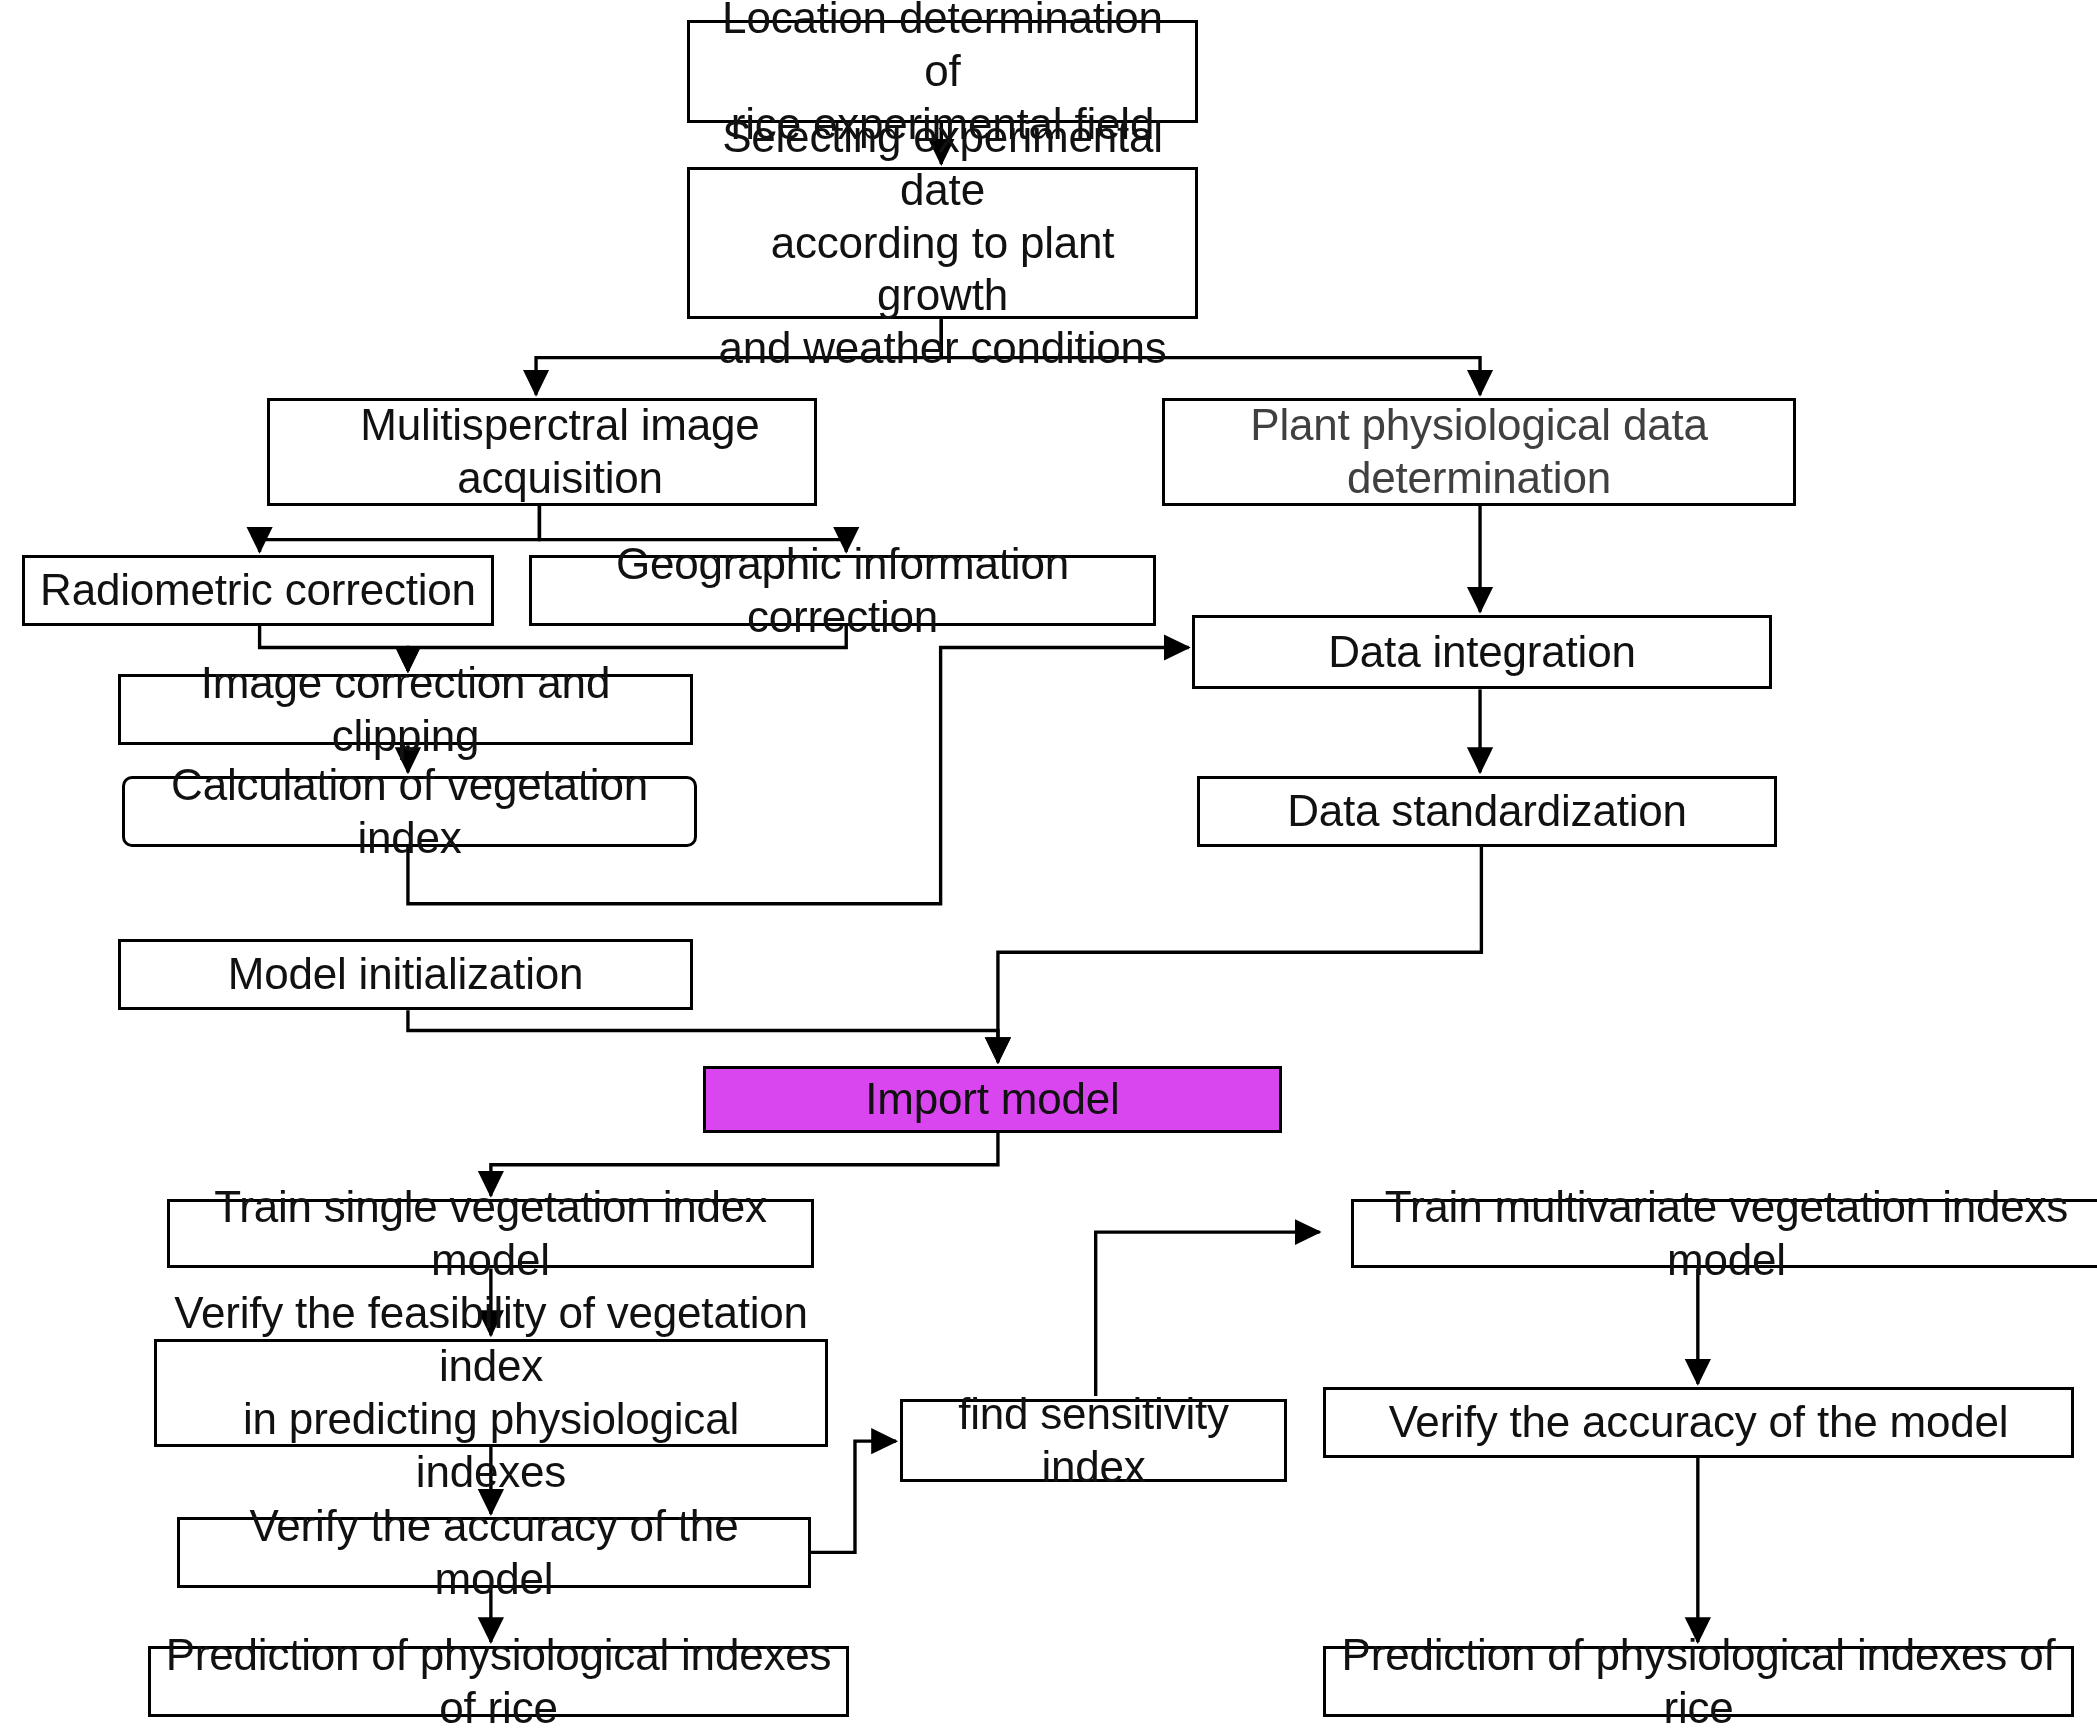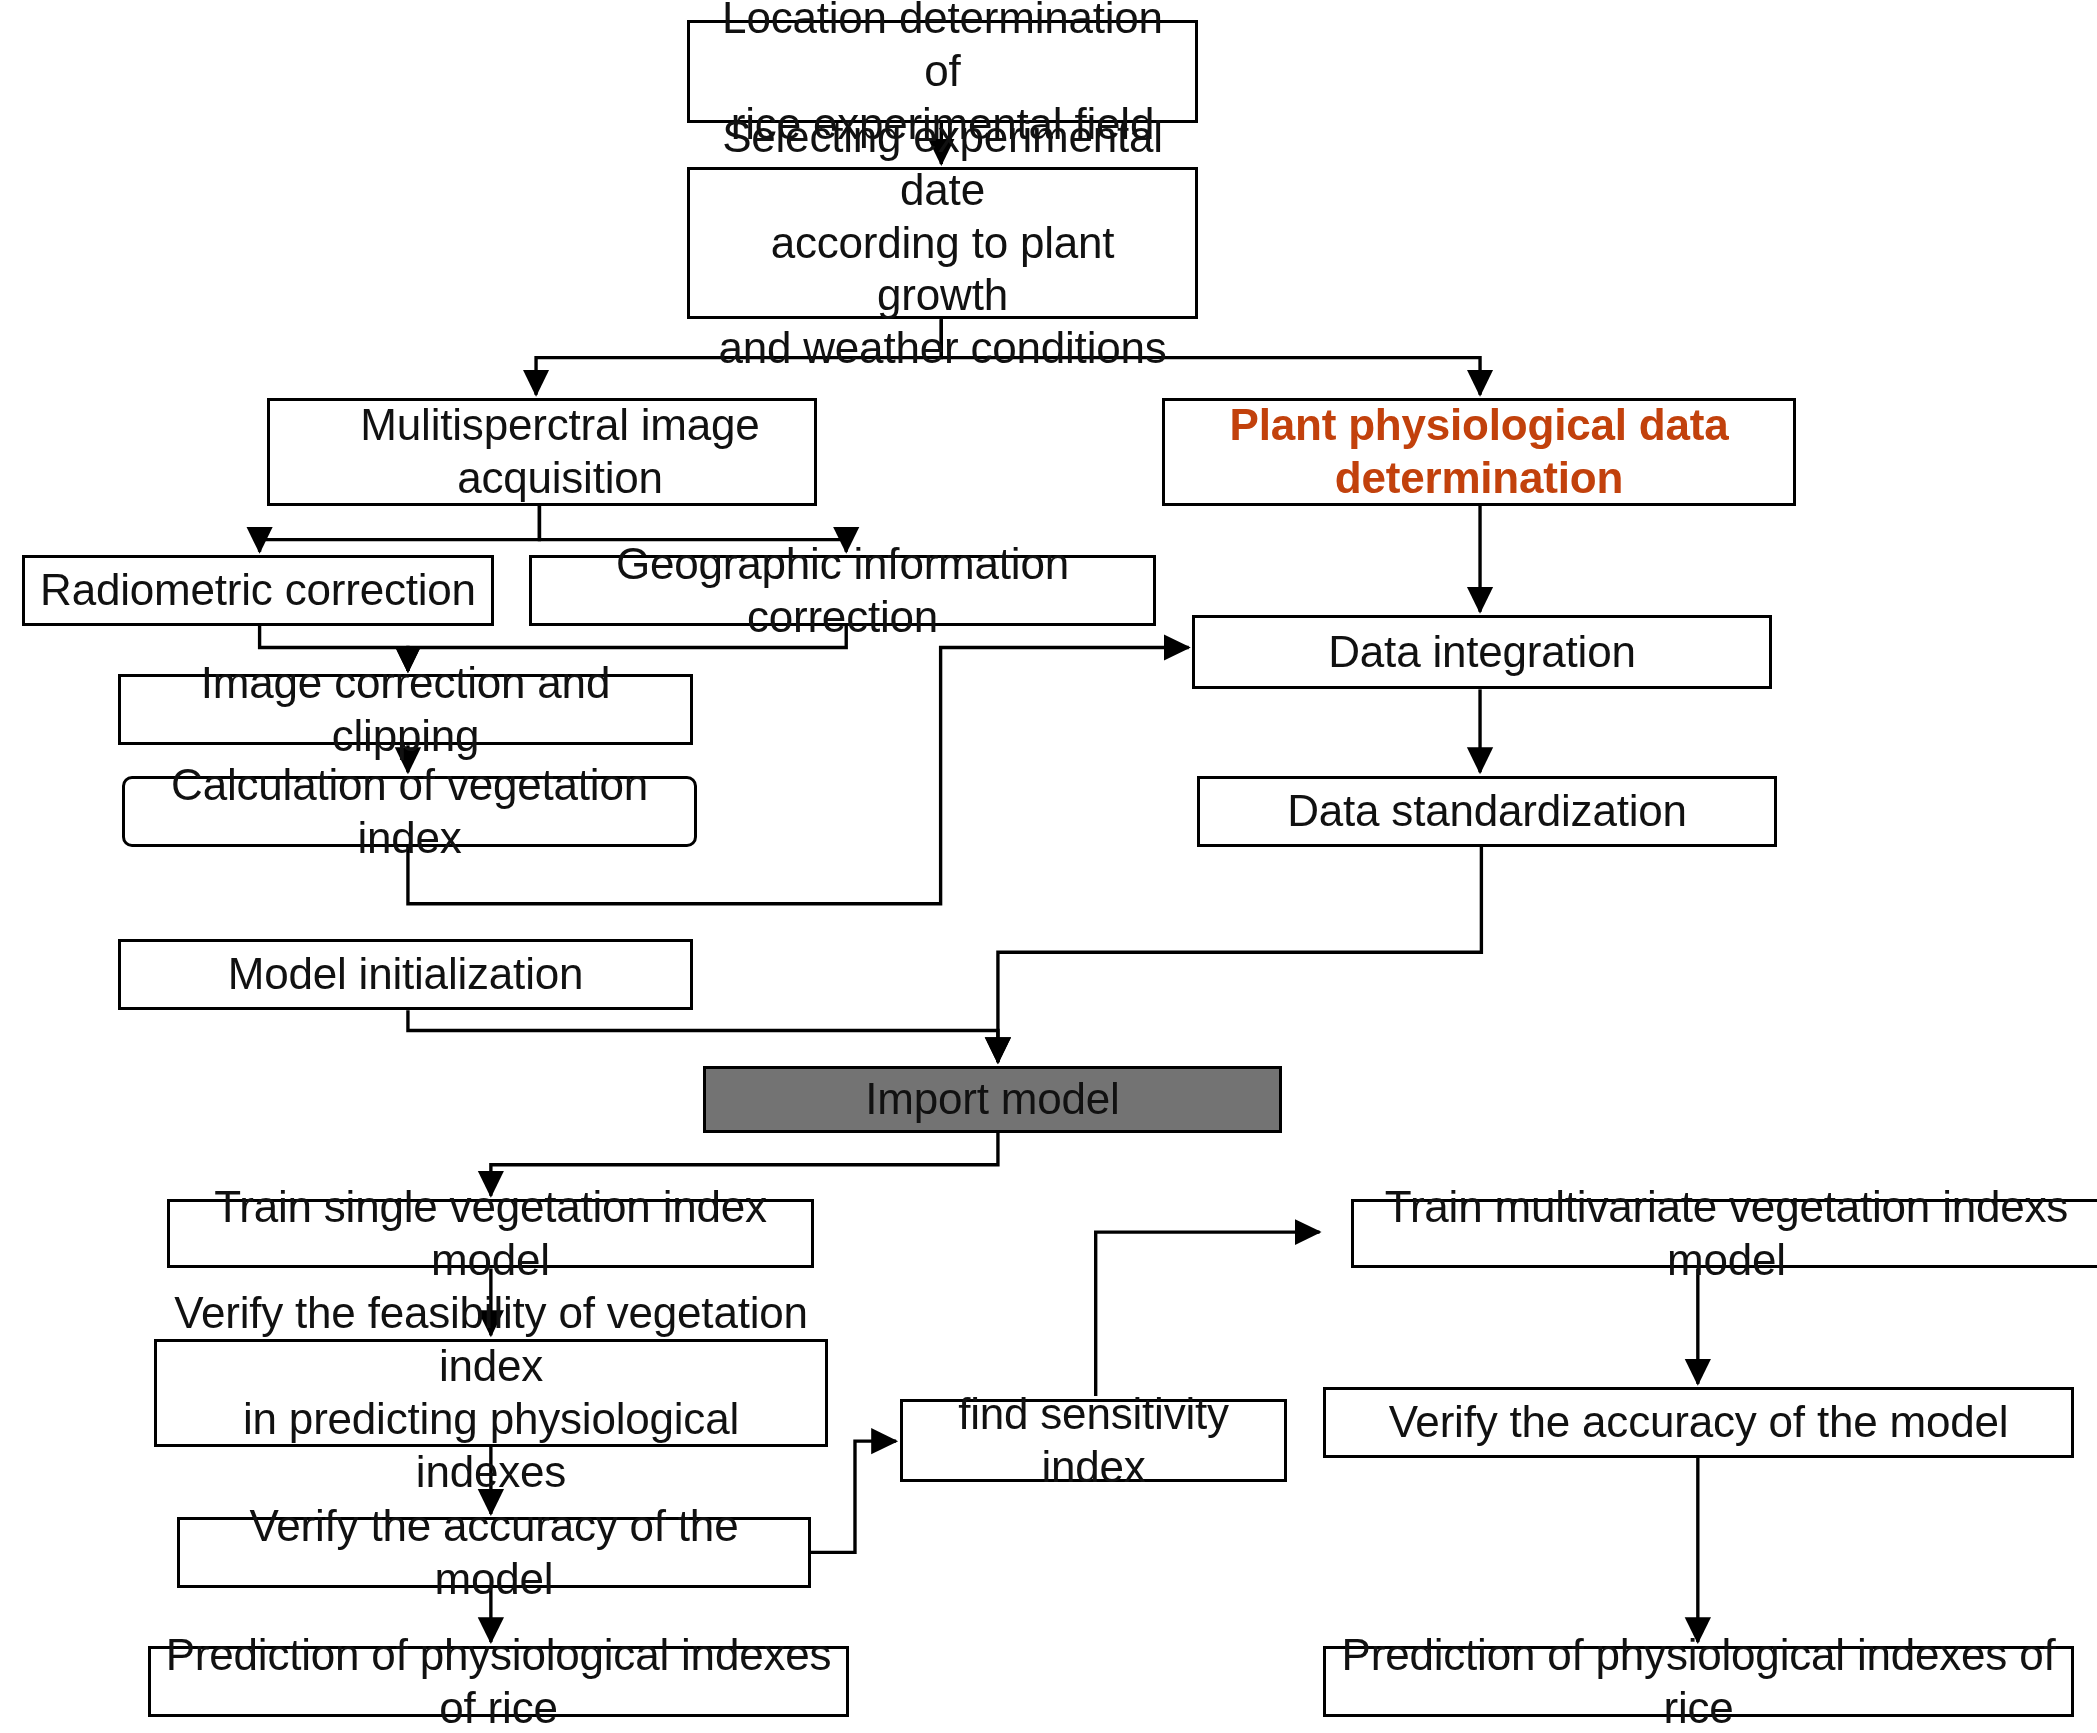--- a/index.html
+++ b/index.html
@@ -85,21 +85,21 @@
       <div class="node" style="left: 687px; top: 167px; width: 511px; height: 152px; border-color: rgb(0, 0, 0); background: rgb(255, 255, 255);">
         <span class="label" style="color: rgb(17, 17, 17);">Selecting experimental date
 according to plant growth
 and weather conditions</span>
       </div>
       <div class="node" style="left: 267px; top: 398px; width: 550px; height: 108px; border-color: rgb(0, 0, 0); background: rgb(255, 255, 255); padding-left: 36px;">
         <span class="label" style="color: rgb(17, 17, 17);">Mulitisperctral image
 acquisition</span>
       </div>
       <div class="node" style="left: 1162px; top: 398px; width: 634px; height: 108px; border-color: rgb(0, 0, 0); background: rgb(255, 255, 255);">
-        <span class="label" style="color: #c2410c; font-weight: bold;">Plant physiological data
+        <span class="label" style="color: #404040;">Plant physiological data
 determination</span>
       </div>
       <div class="node" style="left: 22px; top: 555px; width: 472px; height: 71px; border-color: rgb(0, 0, 0); background: rgb(255, 255, 255);">
         <span class="label" style="color: rgb(17, 17, 17); text-align: center;">Radiometric correction</span>
       </div>
       <div class="node" style="left: 529px; top: 555px; width: 627px; height: 71px; border-color: rgb(0, 0, 0); background: rgb(255, 255, 255);">
         <span class="label" style="color: rgb(17, 17, 17);">Geographic information correction</span>
       </div>
       <div class="node" style="left: 1192px; top: 615px; width: 580px; height: 74px; border-color: rgb(0, 0, 0); background: rgb(255, 255, 255); justify-content: center;">
         <span class="label" style="color: rgb(17, 17, 17);">Data integration</span>
@@ -109,21 +109,21 @@
       </div>
       <div class="node" style="left: 1197px; top: 776px; width: 580px; height: 71px; border-color: rgb(0, 0, 0); background: rgb(255, 255, 255);">
         <span class="label" style="color: rgb(17, 17, 17);">Data standardization</span>
       </div>
       <div class="node" style="left: 122px; top: 776px; width: 575px; height: 71px; border-color: rgb(0, 0, 0); background: rgb(255, 255, 255); border-radius: 10px;">
         <span class="label" style="color: rgb(17, 17, 17);">Calculation of vegetation index</span>
       </div>
       <div class="node" style="left: 118px; top: 939px; width: 575px; height: 71px; border-color: rgb(0, 0, 0); background: rgb(255, 255, 255);">
         <span class="label" style="color: rgb(17, 17, 17);">Model initialization</span>
       </div>
-      <div class="node" style="left: 703px; top: 1066px; width: 579px; height: 67px; border-color: rgb(0, 0, 0); background: #737373;">
+      <div class="node" style="left: 703px; top: 1066px; width: 579px; height: 67px; border-color: rgb(0, 0, 0); background: #d946ef;">
         <span class="label" style="color: rgb(17, 17, 17);">Import model</span>
       </div>
       <div class="node" style="left: 167px; top: 1199px; width: 647px; height: 69px; border-color: rgb(0, 0, 0); background: rgb(255, 255, 255);">
         <span class="label" style="color: rgb(17, 17, 17);">Train single vegetation index model</span>
       </div>
       <div class="node" style="left: 1323px; top: 1199px; width: 751px; height: 69px; border-color: rgb(0, 0, 0); background: rgb(255, 255, 255); margin-left: 28px;">
         <span class="label" style="color: rgb(17, 17, 17);">Train multivariate vegetation indexs model</span>
       </div>
       <div class="node" style="left: 154px; top: 1339px; width: 674px; height: 108px; border-color: rgb(0, 0, 0); background: rgb(255, 255, 255);">
         <span class="label" style="color: rgb(17, 17, 17);">Verify the feasibility of vegetation index

